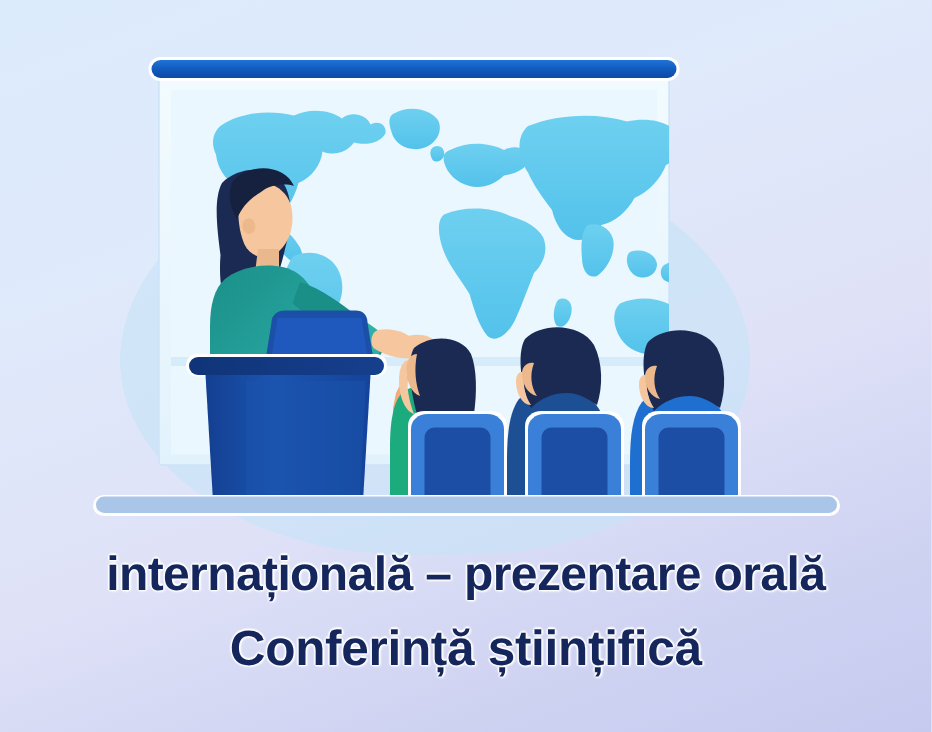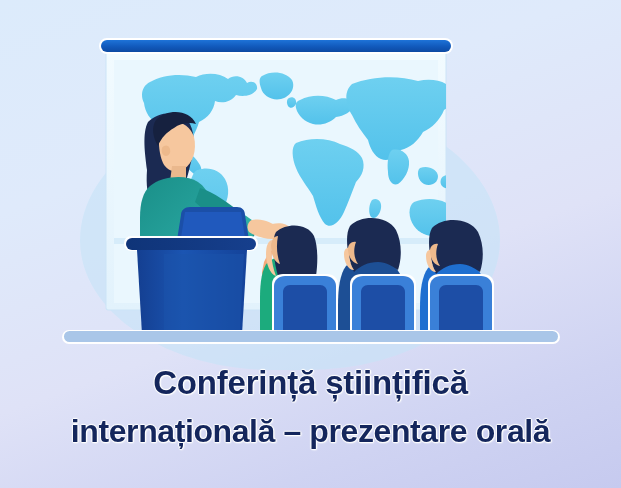--- a/index.html
+++ b/index.html
@@ -230,17 +230,17 @@
       </g>
 
       <g>
         <rect x="62" y="330" width="498" height="14" rx="7" fill="#ffffff"></rect>
         <rect x="64" y="331" width="494" height="11" rx="5.5" fill="#a9c6e8"></rect>
       </g>
     </svg>
   </div>
 
   <div class="caption">
+    <div class="cap-line l2">internațională – prezentare orală</div>
     <div class="cap-line l1">Conferință științifică</div>
-    <div class="cap-line l2">internațională – prezentare orală</div>
   </div>
 
 </div>
 
 </body></html>

